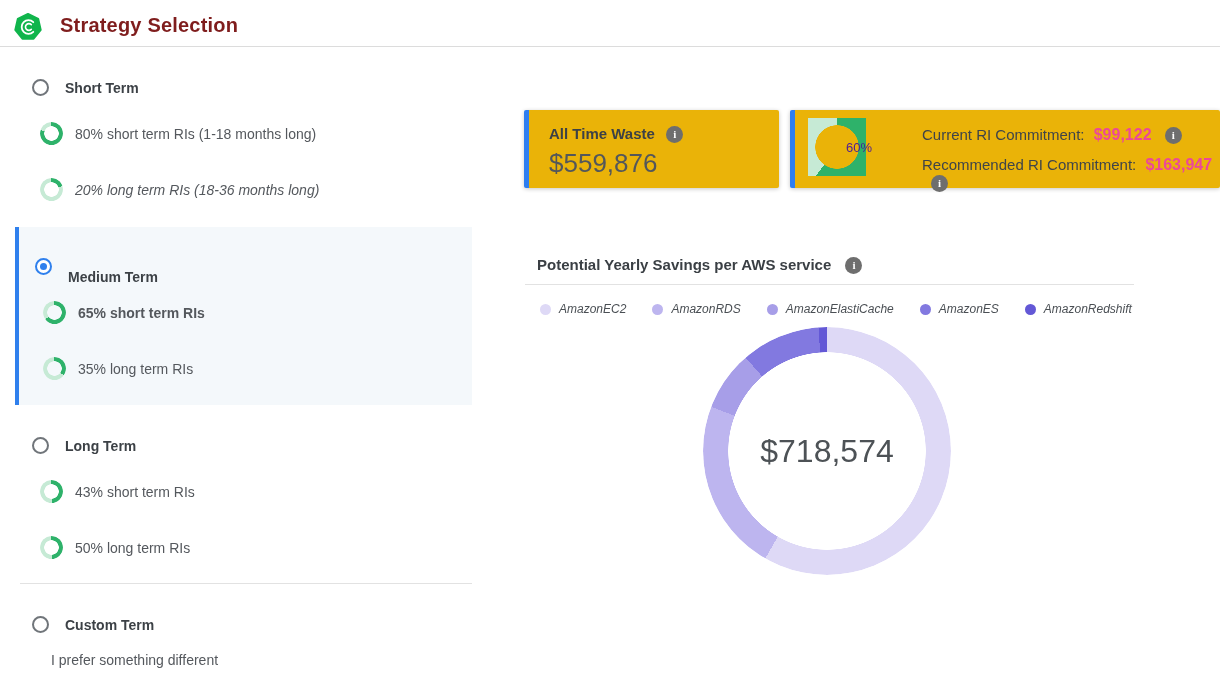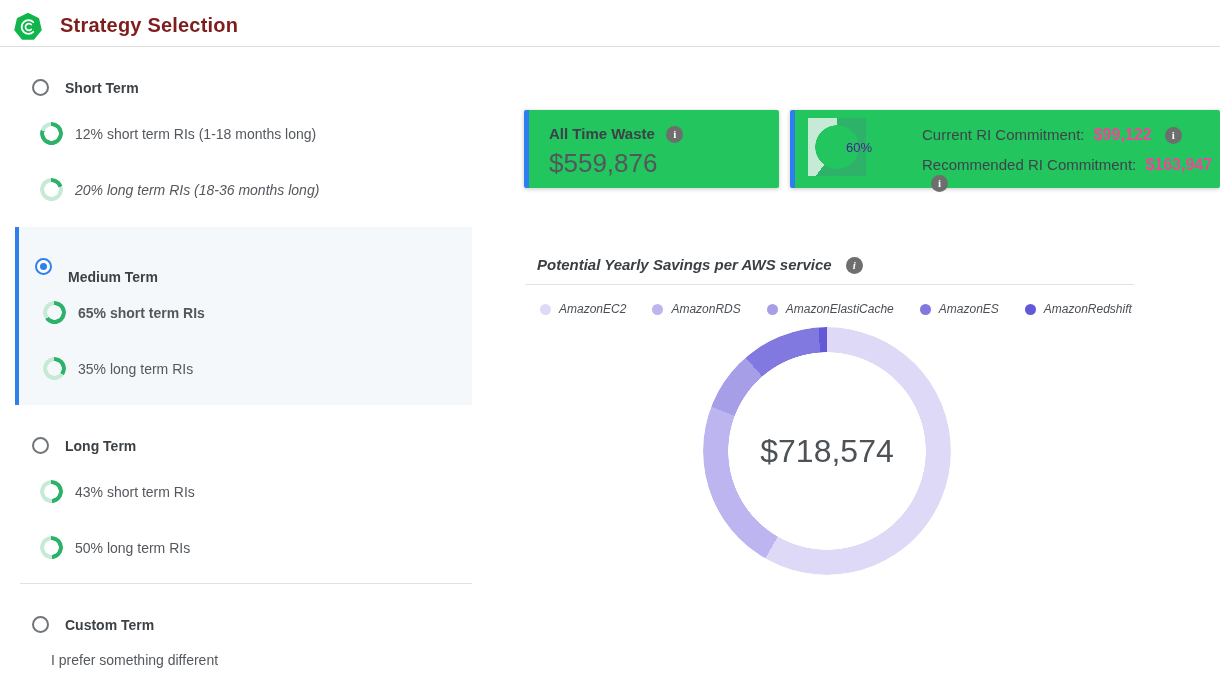--- a/index.html
+++ b/index.html
@@ -27,41 +27,41 @@
      -webkit-mask:radial-gradient(closest-side, transparent calc(100% - 4.5px), #000 calc(100% - 4px));
      mask:radial-gradient(closest-side, transparent calc(100% - 4.5px), #000 calc(100% - 4px)); }
   .ring.sm { width:23px; height:23px; }
 
   #medium-panel { left:15px; top:227px; width:457px; height:178px; background:#f4f8fb;
      border-left:4px solid #2f80ed; }
 
   .divider-h { height:1px; background:#e2e2e2; }
 
   
-  .card { background:#22c55e; border-left:5px solid #2e7ef0; border-radius:2px;
+  .card { background:#eab308; border-left:5px solid #2e7ef0; border-radius:2px;
      box-shadow:0 1px 4px rgba(0,0,0,.22); }
   #card-waste  { left:524px; top:110px; width:255px; height:78px; }
   #card-commit { left:790px; top:110px; width:430px; height:78px; }
   .card-title { font-size:15px; font-weight:bold; color:#3c4146; }
   #waste-value { font-size:26px; color:#53575b; }
 
   .info-icon { display:inline-block; width:17px; height:17px; border-radius:50%; background:#6e6e6e;
      color:#fff; font-size:11px; font-weight:bold; text-align:center; line-height:17px;
      font-family:"Liberation Serif", serif; vertical-align:middle; }
 
   #commit-ring { left:808px; top:118px; width:58px; height:58px;
      -webkit-mask:radial-gradient(closest-side, transparent calc(100% - 7.5px), #000 calc(100% - 7px));
      mask:radial-gradient(closest-side, transparent calc(100% - 7.5px), #000 calc(100% - 7px)); }
   #commit-ring-label { left:808px; top:118px; width:58px; height:58px; display:flex;
      align-items:center; justify-content:center; font-size:13px; color:#4c1d95;padding-left:44px; }
   .commit-line { font-size:15px; color:#3f4449; }
   .commit-line b { font-size:16px; color:#ec4899; }
 
   
-  #chart-title { left:537px; top:256px; font-size:15px; font-weight:bold; color:#3a3f44;font-style:italic; }
+  #chart-title { left:537px; top:256px; font-size:15px; font-weight:bold; color:#3a3f44; }
   #chart-divider { left:525px; top:284px; width:609px; }
   #legend { left:540px; top:302px; display:flex; gap:26px; align-items:center; }
   .legend-item { display:flex; align-items:center; gap:8px; font-size:12px; color:#4a4f54;font-style:italic; }
   .legend-dot { width:11px; height:11px; border-radius:50%; }
 
   #donut { left:703px; top:327px; width:248px; height:248px; border-radius:50%;
      -webkit-mask:radial-gradient(closest-side, transparent calc(100% - 25.5px), #000 calc(100% - 25px));
      mask:radial-gradient(closest-side, transparent calc(100% - 25.5px), #000 calc(100% - 25px)); }
   #donut-center { left:703px; top:327px; width:248px; height:248px; display:flex;
      align-items:center; justify-content:center; font-size:32px; color:#4d5256; }
@@ -75,21 +75,21 @@
   <svg class="abs" id="logo" viewBox="0 0 28 28">
     <polygon points="14,1 24.2,5.9 26.7,16.9 19.6,25.7 8.4,25.7 1.3,16.9 3.8,5.9" fill="#10b54c" stroke="#10b54c" stroke-width="2" stroke-linejoin="round"></polygon>
     <path d="M 19.3 9.2 A 6.8 6.8 0 1 0 19.3 18.8" fill="none" stroke="#fff" stroke-width="1.8" stroke-linecap="round"></path>
     <path d="M 17.3 11.6 A 3.4 3.4 0 1 0 17.3 16.4" fill="none" stroke="#fff" stroke-width="1.6" stroke-linecap="round"></path>
   </svg>
   <div class="abs" id="page-title">Strategy Selection</div>
 
   <div class="abs radio" style="left:32px; top:79px;"></div>
   <div class="abs section-label" style="left:65px; top:80px;">Short Term</div>
   <div class="abs ring sm" style="left: 40px; top: 122px; background: conic-gradient(rgb(46, 178, 106) 0deg, rgb(46, 178, 106) 288deg, rgb(198, 234, 213) 288deg, rgb(198, 234, 213) 360deg);"></div>
-  <div class="abs sub-label" style="left:75px; top:126px;">12% short term RIs (1-18 months long)</div>
+  <div class="abs sub-label" style="left:75px; top:126px;">80% short term RIs (1-18 months long)</div>
   <div class="abs ring sm" style="left: 40px; top: 178px; background: conic-gradient(rgb(46, 178, 106) 0deg, rgb(46, 178, 106) 72deg, rgb(198, 234, 213) 72deg, rgb(198, 234, 213) 360deg);"></div>
   <div class="abs sub-label" style="left:75px; top:182px;font-style:italic;">20% long term RIs (18-36 months long)</div>
 
   <div class="abs" id="medium-panel"></div>
   <div class="abs radio sel" style="left:35px; top:258px;"></div>
   <div class="abs section-label" style="left:68px; top:269px;text-align:right;">Medium Term</div>
   <div class="abs ring sm" style="left: 43px; top: 301px; background: conic-gradient(rgb(46, 178, 106) 0deg, rgb(46, 178, 106) 234deg, rgb(198, 234, 213) 234deg, rgb(198, 234, 213) 360deg);"></div>
   <div class="abs sub-label" style="left:78px; top:305px;font-weight:bold;">65% short term RIs</div>
   <div class="abs ring sm" style="left: 43px; top: 357px; background: conic-gradient(rgb(46, 178, 106) 0deg, rgb(46, 178, 106) 126deg, rgb(198, 234, 213) 126deg, rgb(198, 234, 213) 360deg);"></div>
   <div class="abs sub-label" style="left:78px; top:361px;">35% long term RIs</div>

